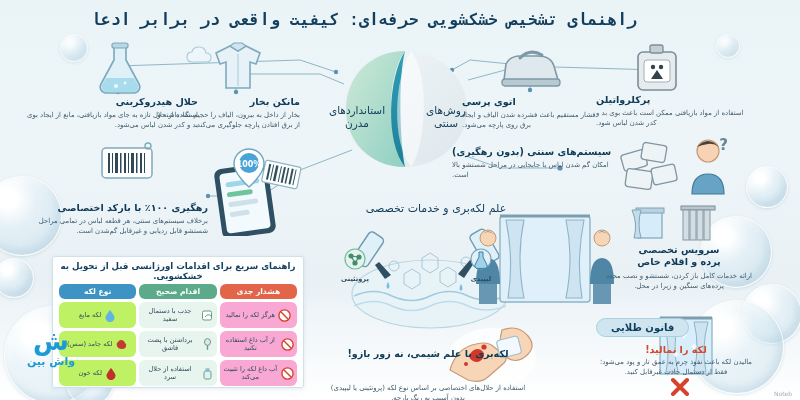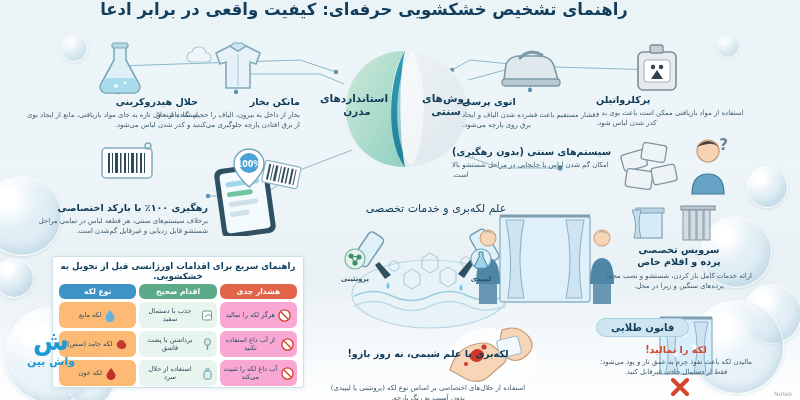--- a/index.html
+++ b/index.html
@@ -15,25 +15,25 @@
   }
   
   .bub{position:absolute;border-radius:50%;
     background:radial-gradient(circle at 32% 28%, rgba(255,255,255,.95) 0 12%, rgba(222,238,246,.55) 38%, rgba(195,222,235,.38) 68%, rgba(255,255,255,.6) 100%);
     box-shadow:inset -3px -4px 9px rgba(130,175,200,.35), inset 3px 4px 8px rgba(255,255,255,.95), 0 1px 3px rgba(120,160,185,.25);
     border:1px solid rgba(255,255,255,.75);}
   .bub::after{content:"";position:absolute;left:22%;top:17%;width:24%;height:18%;border-radius:50%;
     background:rgba(255,255,255,.92);filter:blur(1px);}
   
   .title-bar{position:absolute;left:0;top:0;width:728px;height:40px;
-    display:flex;align-items:flex-start;justify-content:center;z-index:30;}
+    display:flex;align-items:center;justify-content:center;z-index:30;font-family:Liberation Mono, monospace;}
   .title-bar h1{margin:0;font-size:16.5px;font-weight:bold;color:#123d5c;letter-spacing:.1px;}
   
   .center-shape{position:absolute;left:330px;top:42px;width:150px;height:135px;z-index:6;}
-  .lbl{position:absolute;font-size:10.5px;font-weight:bold;color:#103c58;text-align:center;line-height:1.25;z-index:9;}
+  .lbl{position:absolute;font-size:10.5px;font-weight:normal;color:#103c58;text-align:center;line-height:1.25;z-index:9;margin-top:12px;}
   
   .item{position:absolute;z-index:8;}
   .item .hd{font-size:9.6px;font-weight:bold;color:#0e3a57;line-height:1.3;}
   .item .bd{font-size:6.9px;color:#3e5a6c;line-height:1.45;margin-top:2px;}
   .t-right{text-align:right;}
   .t-left{text-align:left;}
   .t-center{text-align:center;}
   
   .art{position:absolute;z-index:7;}
   
@@ -43,21 +43,21 @@
     box-shadow:0 1px 4px rgba(120,160,185,.18);}
   .tbl-title{font-size:8.6px;font-weight:bold;color:#10405e;text-align:center;padding:4px 6px 3px;}
   .tbl{display:flex;flex-direction:row;gap:3px;padding:0 6px 6px;}
   .col{flex:1;display:flex;flex-direction:column;gap:3px;}
   .ch{border-radius:6px;color:#fff;font-size:7.6px;font-weight:bold;text-align:center;padding:3px 2px;}
   .ch.blue{background:#3d93c4;}
   .ch.green{background:#5bab8a;}
   .ch.red{background:#e2654a;}
   .cell{border-radius:6px;font-size:6.6px;color:#2f4d5e;padding:3px 3px;min-height:20px;
     display:flex;align-items:center;justify-content:center;gap:3px;text-align:center;line-height:1.25;}
-  .cell.b{background:#fdba74;text-align:center;}
+  .cell.b{background:#bef264;text-align:center;}
   .cell.g{background:#e8f4ee;}
   .cell.r{background:#f9a8d4;}
   .mini{flex:0 0 auto;display:block;}
   
   .gold-badge{position:absolute;z-index:14;background:#cfe6f1;border:1px solid #a8cfe0;border-radius:14px;
     padding:3px 14px;font-size:10px;font-weight:bold;color:#0f3e5b;}
   .warn-title{font-size:9.6px;font-weight:bold;color:#cf4a2e;}
   
   .brand{position:absolute;z-index:22;left:8px;top:312px;width:86px;height:86px;text-align:center;}
   .brand .mark{font-size:26px;color:#1b9ad6;font-weight:bold;line-height:1;margin-top:16px;}

